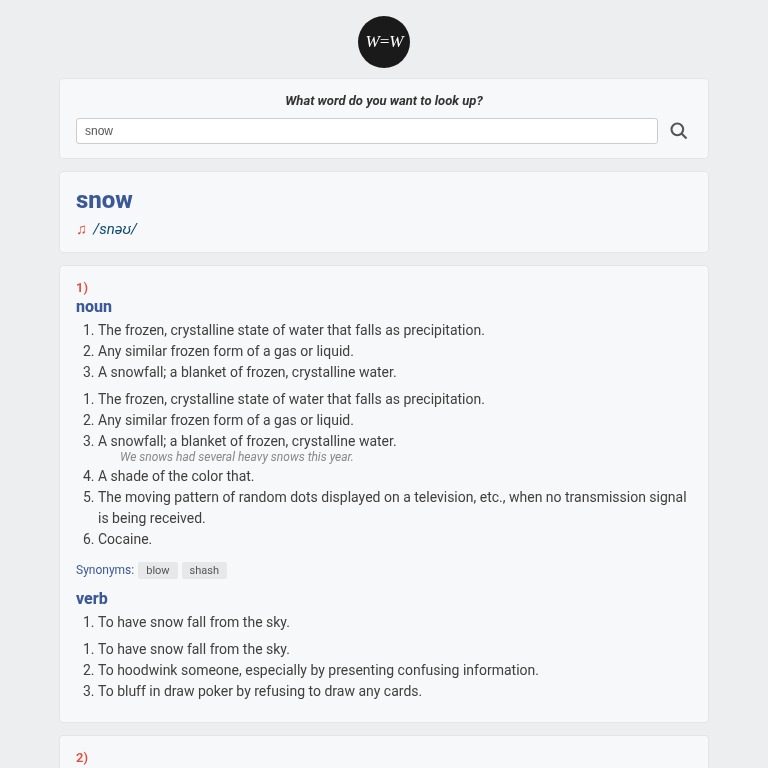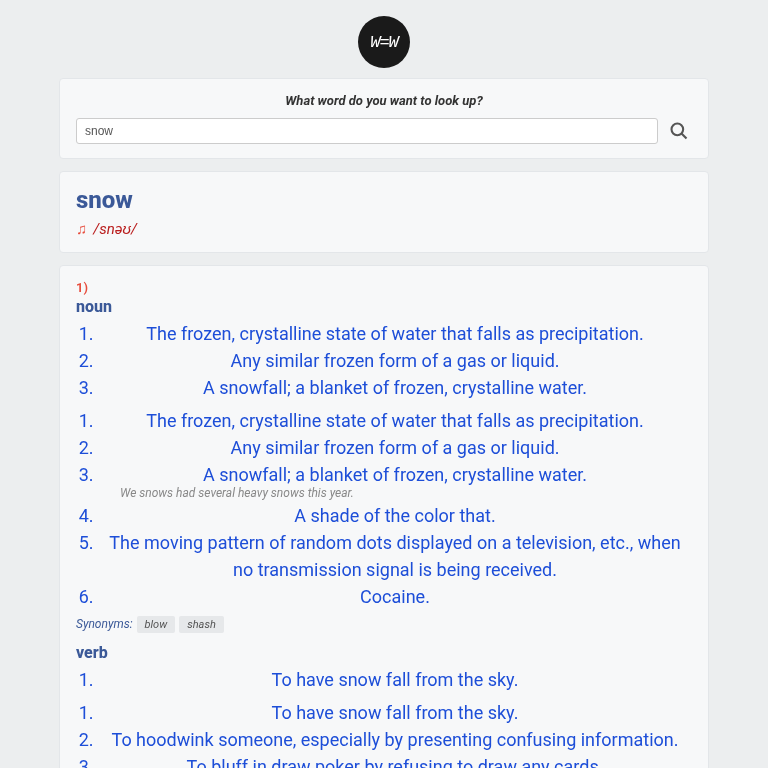--- a/index.html
+++ b/index.html
@@ -8,21 +8,21 @@
   font-family: -apple-system, BlinkMacSystemFont, "Segoe UI", Roboto, sans-serif;
   color: #333;
   font-size: 13px;
 }
 .container { max-width: 650px; margin: 0 auto; padding: 10px 0 20px; }
 .logo-wrap { text-align: center; margin: 6px 0 10px; }
 .logo {
   width: 52px; height: 52px; border-radius: 50%;
   background: #1a1a1a; display: inline-flex;
   align-items: center; justify-content: center;
-  color: #fff; font-style: italic; font-family: Liberation Mono, monospace;
+  color: #fff; font-style: italic; font-family: Liberation Serif, serif;
   font-size: 17px; letter-spacing: -1px;
 }
 .card {
   background: #f7f8f9;
   border: 1px solid #e3e6e9;
   border-radius: 4px;
   padding: 14px 16px;
   margin-bottom: 12px;
 }
 .search-title { text-align: center; font-weight: 700; font-size: 13px; margin-bottom: 10px; font-style: italic; }
@@ -33,27 +33,27 @@
 }
 .search-btn {
   width: 26px; height: 26px; display: flex; align-items: center; justify-content: center;
   cursor: pointer;
 }
 .search-btn svg { width: 20px; height: 20px; stroke: #555; }
 .suggest { font-size: 11px; color: #888; margin-top: 10px; }
 .word-title { color: #3b5998; font-weight: 800; font-size: 24px; margin-bottom: 6px; }
 .phon-row { display: flex; align-items: center; gap: 6px; }
 .audio-icon { color: #e74c3c; font-size: 15px; }
-.phon { color: #b91c1c; font-style: italic; font-size: 15px; }
+.phon { color: #0c4a6e; font-style: italic; font-size: 15px; }
 .entry-num { color: #e74c3c; font-weight: 600; font-size: 13px; margin-bottom: 2px; }
 .pos { color: #3b5998; font-weight: 800; font-size: 16px; margin: 2px 0 4px; }
 ol.defs { padding-left: 22px; margin-bottom: 6px; }
-ol.defs li { font-size: 18px; color: #1d4ed8; line-height: 1.5; text-align: center; }
+ol.defs li { font-size: 14px; color: #404040; line-height: 1.5; }
 .example { color: #888; font-style: italic; font-size: 12px; padding-left: 22px; margin-top: -2px; margin-bottom: 2px; }
-.syn-row { font-size: 12px; margin: 6px 0 10px; font-style: italic; }
+.syn-row { font-size: 12px; margin: 12px 0 10px; }
 .syn-label { color: #3b5998; margin-right: 4px; }
 .syn-tag { display: inline-block; background: #e6e8ea; color: #555; padding: 2px 8px; border-radius: 2px; margin-right: 4px; font-size: 11px; }
 </style>
 </head>
 <body>
 
 <div class="container">
   <div class="logo-wrap">
     <div class="logo">W=W</div>
   </div>

